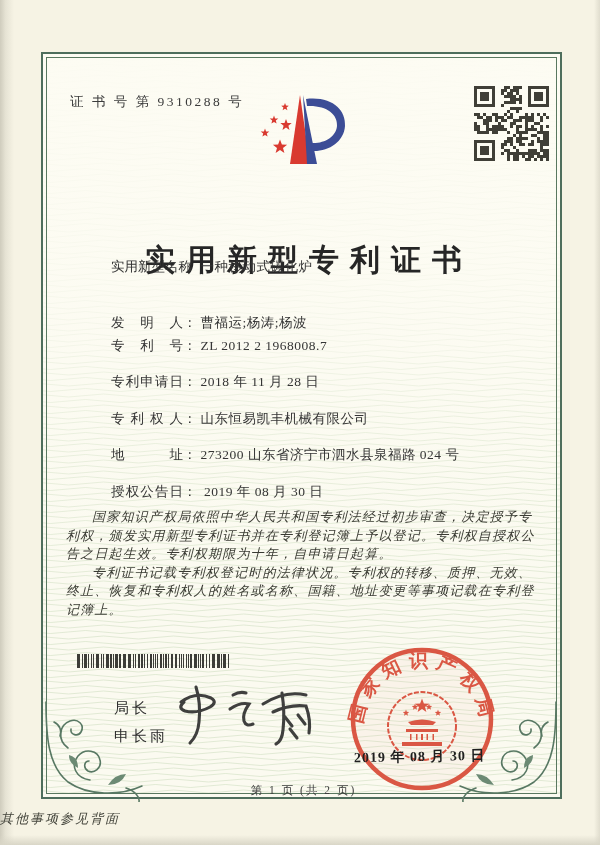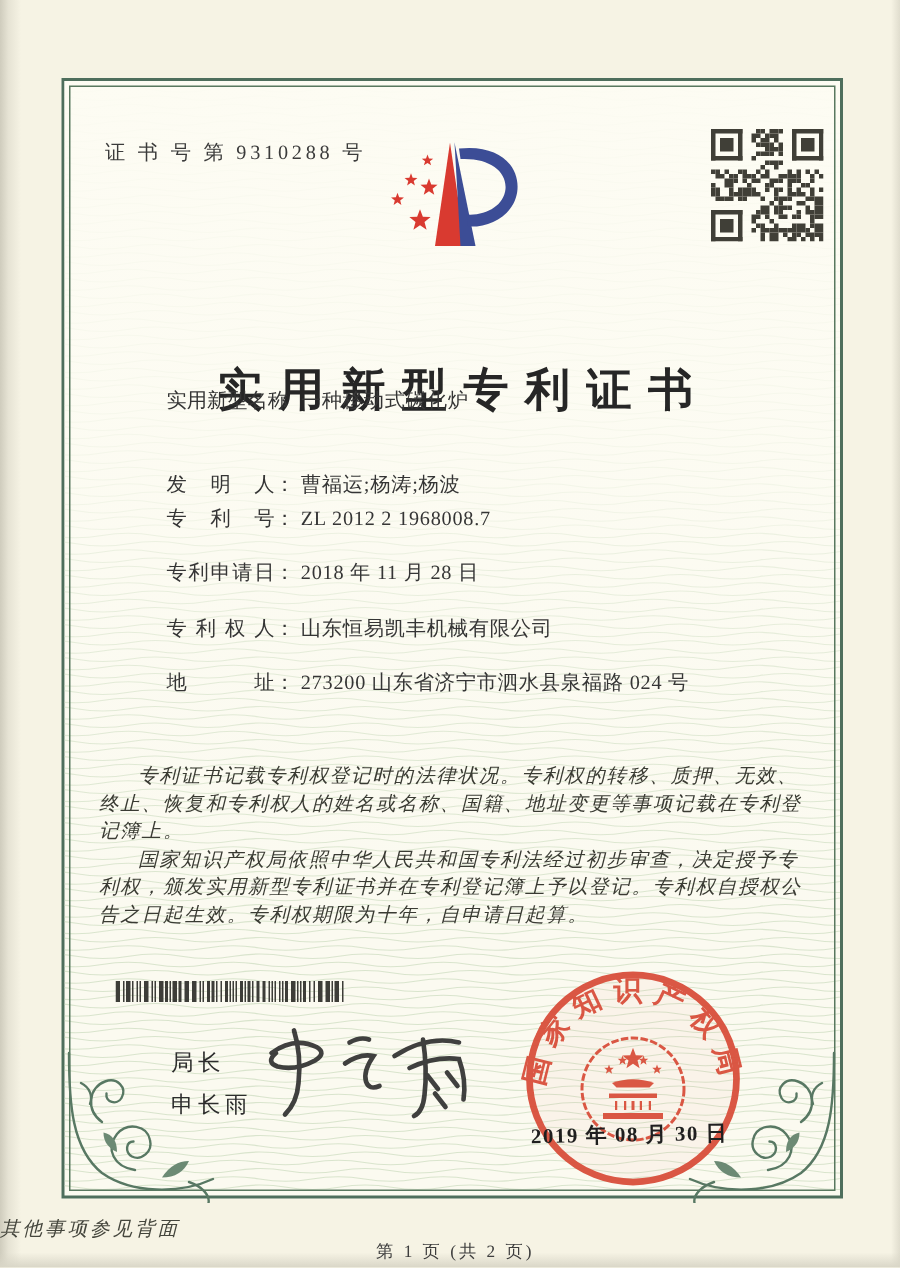--- a/index.html
+++ b/index.html
@@ -32,21 +32,21 @@
   .f-label{display:inline-block;width:72px;text-align:justify;text-align-last:justify;vertical-align:top;}
   .f-colon{display:inline-block;}
   .f-value{display:inline-block;margin-left:4px;letter-spacing:.5px;}
 
   #paragraphs{left:64px;top:506px;width:476px;font-size:13px;line-height:18.6px;
     color:#3a3b33;font-style:italic;font-family:"Liberation Serif","DejaVu Serif",serif;}
   #paragraphs p{margin:0;text-indent:2em;letter-spacing:1.2px;}
 
   #seal-date{left:352px;top:746px;font-size:14px;font-weight:600;color:#1f1f1f;
     letter-spacing:1px;transform:rotate(-1deg);}
-  #footer-page{left:0;top:781px;width:521px;text-align:center;font-size:11.5px;color:#3d3d3d;letter-spacing:2px;margin-top:44px;}
+  #footer-page{left:0;top:781px;width:521px;text-align:center;font-size:11.5px;color:#3d3d3d;letter-spacing:2px;}
   #back-note{left:0;top:810px;width:544px;font-size:13px;color:#44453c;
     font-style:italic;letter-spacing:2px;}
 </style>
 </head>
 <body>
 
 <div id="paper">
   <div class="edge-left"></div>
   <div class="edge-right"></div>
   <div class="edge-bottom"></div>
@@ -435,24 +435,28 @@
 
     <div id="fields">
         <div class="abs field-row" style="top: 204px;"><span class="f-label">实用新型名称</span><span class="f-colon">：</span><span class="f-value">一种移动式碳化炉</span></div>
         <div class="abs field-row" style="top: 260px;"><span class="f-label">发明人</span><span class="f-colon">：</span><span class="f-value">曹福运;杨涛;杨波</span></div>
         <div class="abs field-row" style="top: 283px;"><span class="f-label">专利号</span><span class="f-colon">：</span><span class="f-value">ZL 2012 2 1968008.7</span></div>
         <div class="abs field-row" style="top: 319px;"><span class="f-label">专利申请日</span><span class="f-colon">：</span><span class="f-value">2018 年 11 月 28 日</span></div>
         <div class="abs field-row" style="top: 356px;"><span class="f-label">专利权人</span><span class="f-colon">：</span><span class="f-value">山东恒易凯丰机械有限公司</span></div>
         <div class="abs field-row" style="top: 392px;"><span class="f-label">地址</span><span class="f-colon">：</span><span class="f-value">273200 山东省济宁市泗水县泉福路 024 号</span></div>
       </div>
 
+    <div class="abs field-row" style="top:429px;">
+      <span class="f-label">授权公告日</span><span class="f-colon">：</span>
+      <span class="f-value">2019 年 08 月 30 日</span>
+    </div>
 
     <div class="abs" id="paragraphs" style="left:23px;top:454px;">
+      <p>国家知识产权局依照中华人民共和国专利法经过初步审查，决定授予专利权，颁发实用新型专利证书并在专利登记簿上予以登记。专利权自授权公告之日起生效。专利权期限为十年，自申请日起算。</p>
       <p>专利证书记载专利权登记时的法律状况。专利权的转移、质押、无效、终止、恢复和专利权人的姓名或名称、国籍、地址变更等事项记载在专利登记簿上。</p>
-      <p>国家知识产权局依照中华人民共和国专利法经过初步审查，决定授予专利权，颁发实用新型专利证书并在专利登记簿上予以登记。专利权自授权公告之日起生效。专利权期限为十年，自申请日起算。</p>
     </div>
 
     <svg class="abs" style="left:34px;top:600px;" id="barcode" width="154" height="15">
         <rect x="0" y="0" width="3" height="14" fill="#3d3d38"></rect>
         <rect x="5" y="0" width="1" height="14" fill="#3d3d38"></rect>
         <rect x="7" y="0" width="3" height="14" fill="#3d3d38"></rect>
         <rect x="11" y="0" width="1" height="14" fill="#3d3d38"></rect>
         <rect x="14" y="0" width="1" height="14" fill="#3d3d38"></rect>
         <rect x="16" y="0" width="1" height="14" fill="#3d3d38"></rect>
         <rect x="19" y="0" width="3" height="14" fill="#3d3d38"></rect>

